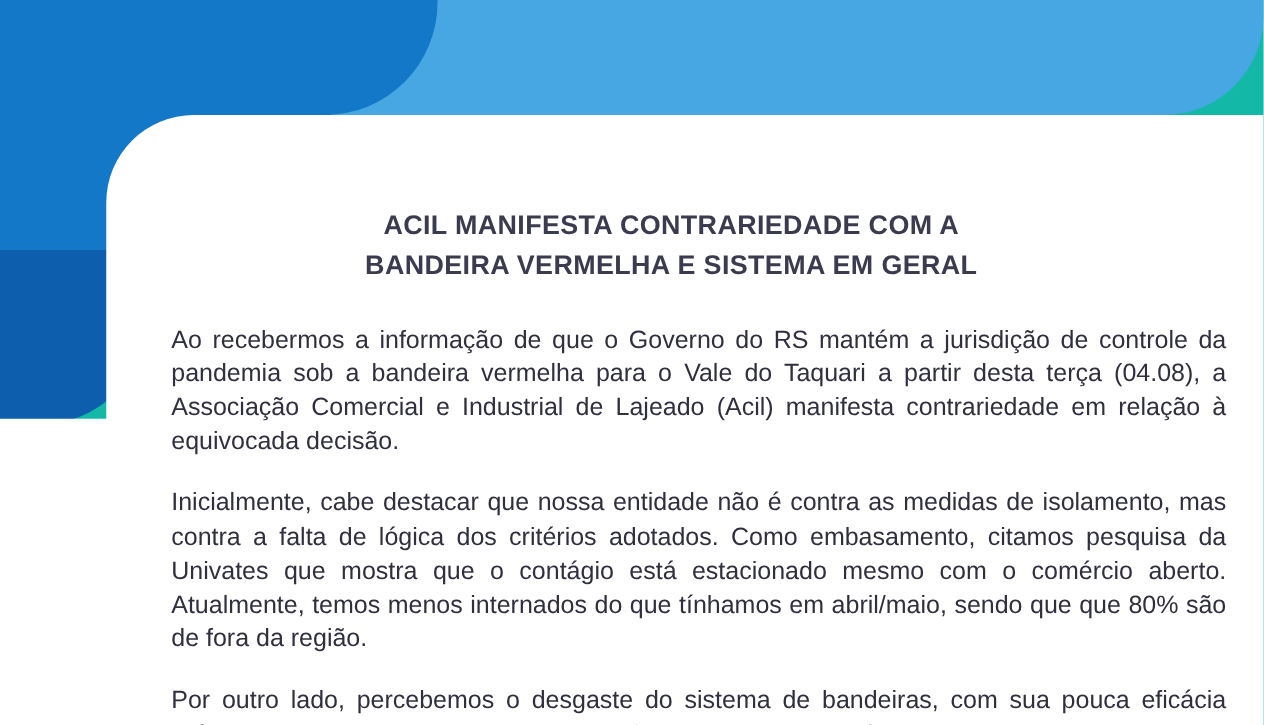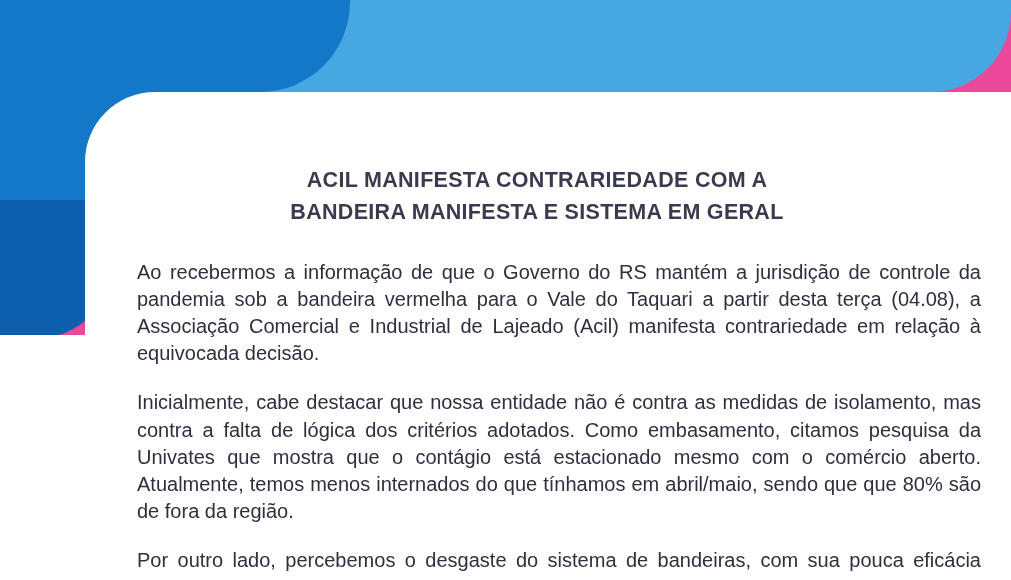--- a/index.html
+++ b/index.html
@@ -7,21 +7,21 @@
     width: 1011px;
     height: 580px;
     overflow: hidden;
     background: #ffffff;
     font-family: "Liberation Sans", sans-serif;
   }
   #page {
     position: relative;
     width: 1011px;
     height: 580px;
-    background: #ec4899;
+    background: #14b8a6;
     overflow: hidden;
   }
   .deco-light-round {
     position: absolute;
     right: 0; top: 0;
     width: 760px; height: 92px;
     background: #46a7e3;
     border-bottom-left-radius: 0;
     border-bottom-right-radius: 80px;
   }
@@ -107,20 +107,20 @@
   <div class="deco-dark-top-round"></div>
   <div class="deco-lower-left-blue"></div>
   <div class="deco-lower-left-dark"></div>
   <div class="deco-lower-left-white"></div>
 
   <div class="sheet"></div>
 
   <div class="doc">
     <div class="doc-title">
       <span class="line">ACIL MANIFESTA CONTRARIEDADE COM A</span>
-      <span class="line">BANDEIRA MANIFESTA E SISTEMA EM GERAL</span>
+      <span class="line">BANDEIRA VERMELHA E SISTEMA EM GERAL</span>
     </div>
     <p>Ao recebermos a informação de que o Governo do RS mantém a jurisdição de controle da pandemia sob a bandeira vermelha para o Vale do Taquari a partir desta terça (04.08), a Associação Comercial e Industrial de Lajeado (Acil) manifesta contrariedade em relação à equivocada decisão.</p>
     <p>Inicialmente, cabe destacar que nossa entidade não é contra as medidas de isolamento, mas contra a falta de lógica dos critérios adotados. Como embasamento, citamos pesquisa da Univates que mostra que o contágio está estacionado mesmo com o comércio aberto. Atualmente, temos menos internados do que tínhamos em abril/maio, sendo que que 80% são de fora da região.</p>
     <p>Por outro lado, percebemos o desgaste do sistema de bandeiras, com sua pouca eficácia prática em manter o distanciamento social e nefastas consequências para as</p>
   </div>
 
 </div>
 
 </body></html>

